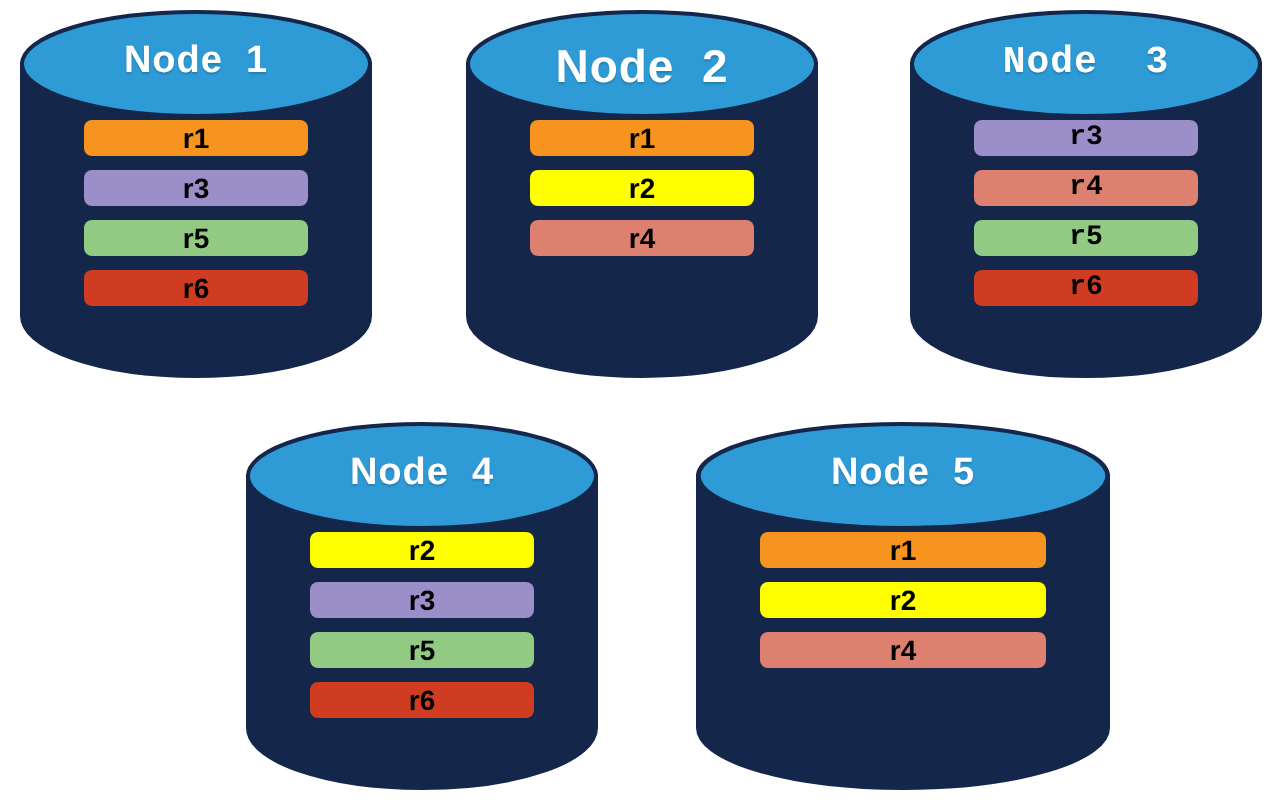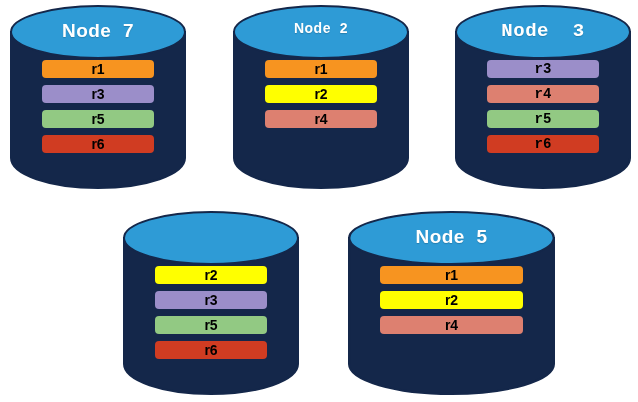--- a/index.html
+++ b/index.html
@@ -70,36 +70,36 @@
 <body>
 
 <div id="canvas" style="background: rgb(255, 255, 255);">
     <div class="node" style="left: 10px; top: 6px; width: 176px; height: 182px;">
       <div class="node-shape">
         <svg viewBox="0 0 176 182" preserveAspectRatio="none">
           <path d="M1,26 L1,152 A 87 30 0 0 0 175 152 L175,26 Z" fill="#14274A" stroke="#14274A" stroke-width="2"></path>
           <ellipse cx="88" cy="26" rx="87" ry="26" fill="#2E9BD6" stroke="#14274A" stroke-width="2"></ellipse>
         </svg>
       </div>
-      <div class="node-title" style="top: 14px; font-size: 19px;">Node  7</div>
+      <div class="node-title" style="top: 14px; font-size: 19px;">Node  1</div>
       <div class="records" style="top: 54px; padding-left: 32px; padding-right: 32px; gap: 7px;">
         <div class="record" style="background: rgb(247, 148, 32); height: 18px; font-size: 14px; color: rgb(0, 0, 0);">r1</div>
         <div class="record" style="background: rgb(155, 142, 201); height: 18px; font-size: 14px; color: rgb(0, 0, 0);">r3</div>
         <div class="record" style="background: rgb(146, 201, 131); height: 18px; font-size: 14px; color: rgb(0, 0, 0);">r5</div>
         <div class="record" style="background: rgb(208, 60, 34); height: 18px; font-size: 14px; color: rgb(0, 0, 0);">r6</div>
       </div>
     </div>
     <div class="node" style="left: 233px; top: 6px; width: 176px; height: 182px;">
       <div class="node-shape">
         <svg viewBox="0 0 176 182" preserveAspectRatio="none">
           <path d="M1,26 L1,152 A 87 30 0 0 0 175 152 L175,26 Z" fill="#14274A" stroke="#14274A" stroke-width="2"></path>
           <ellipse cx="88" cy="26" rx="87" ry="26" fill="#2E9BD6" stroke="#14274A" stroke-width="2"></ellipse>
         </svg>
       </div>
-      <div class="node-title" style="top: 14px; font-size: 14px;">Node  2</div>
+      <div class="node-title" style="top: 14px; font-size: 23px;">Node  2</div>
       <div class="records" style="top: 54px; padding-left: 32px; padding-right: 32px; gap: 7px;">
         <div class="record" style="background: rgb(247, 148, 32); height: 18px; font-size: 14px; color: rgb(0, 0, 0);">r1</div>
         <div class="record" style="background: rgb(255, 255, 0); height: 18px; font-size: 14px; color: rgb(0, 0, 0);">r2</div>
         <div class="record" style="background: rgb(221, 128, 112); height: 18px; font-size: 14px; color: rgb(0, 0, 0);">r4</div>
       </div>
     </div>
     <div class="node" style="left: 455px; top: 6px; width: 176px; height: 182px; font-family: Liberation Mono, monospace;">
       <div class="node-shape">
         <svg viewBox="0 0 176 182" preserveAspectRatio="none">
           <path d="M1,26 L1,152 A 87 30 0 0 0 175 152 L175,26 Z" fill="#14274A" stroke="#14274A" stroke-width="2"></path>
@@ -114,20 +114,21 @@
         <div class="record" style="background: rgb(208, 60, 34); height: 18px; font-size: 14px; color: rgb(0, 0, 0);">r6</div>
       </div>
     </div>
     <div class="node" style="left: 123px; top: 212px; width: 176px; height: 182px;">
       <div class="node-shape">
         <svg viewBox="0 0 176 182" preserveAspectRatio="none">
           <path d="M1,26 L1,152 A 87 30 0 0 0 175 152 L175,26 Z" fill="#14274A" stroke="#14274A" stroke-width="2"></path>
           <ellipse cx="88" cy="26" rx="87" ry="26" fill="#2E9BD6" stroke="#14274A" stroke-width="2"></ellipse>
         </svg>
       </div>
+      <div class="node-title" style="top: 14px; font-size: 19px;">Node  4</div>
       <div class="records" style="top: 54px; padding-left: 32px; padding-right: 32px; gap: 7px;">
         <div class="record" style="background: rgb(255, 255, 0); height: 18px; font-size: 14px; color: rgb(0, 0, 0);">r2</div>
         <div class="record" style="background: rgb(155, 142, 201); height: 18px; font-size: 14px; color: rgb(0, 0, 0);">r3</div>
         <div class="record" style="background: rgb(146, 201, 131); height: 18px; font-size: 14px; color: rgb(0, 0, 0);">r5</div>
         <div class="record" style="background: rgb(208, 60, 34); height: 18px; font-size: 14px; color: rgb(0, 0, 0);">r6</div>
       </div>
     </div>
     <div class="node" style="left: 348px; top: 212px; width: 207px; height: 182px;">
       <div class="node-shape">
         <svg viewBox="0 0 176 182" preserveAspectRatio="none">

